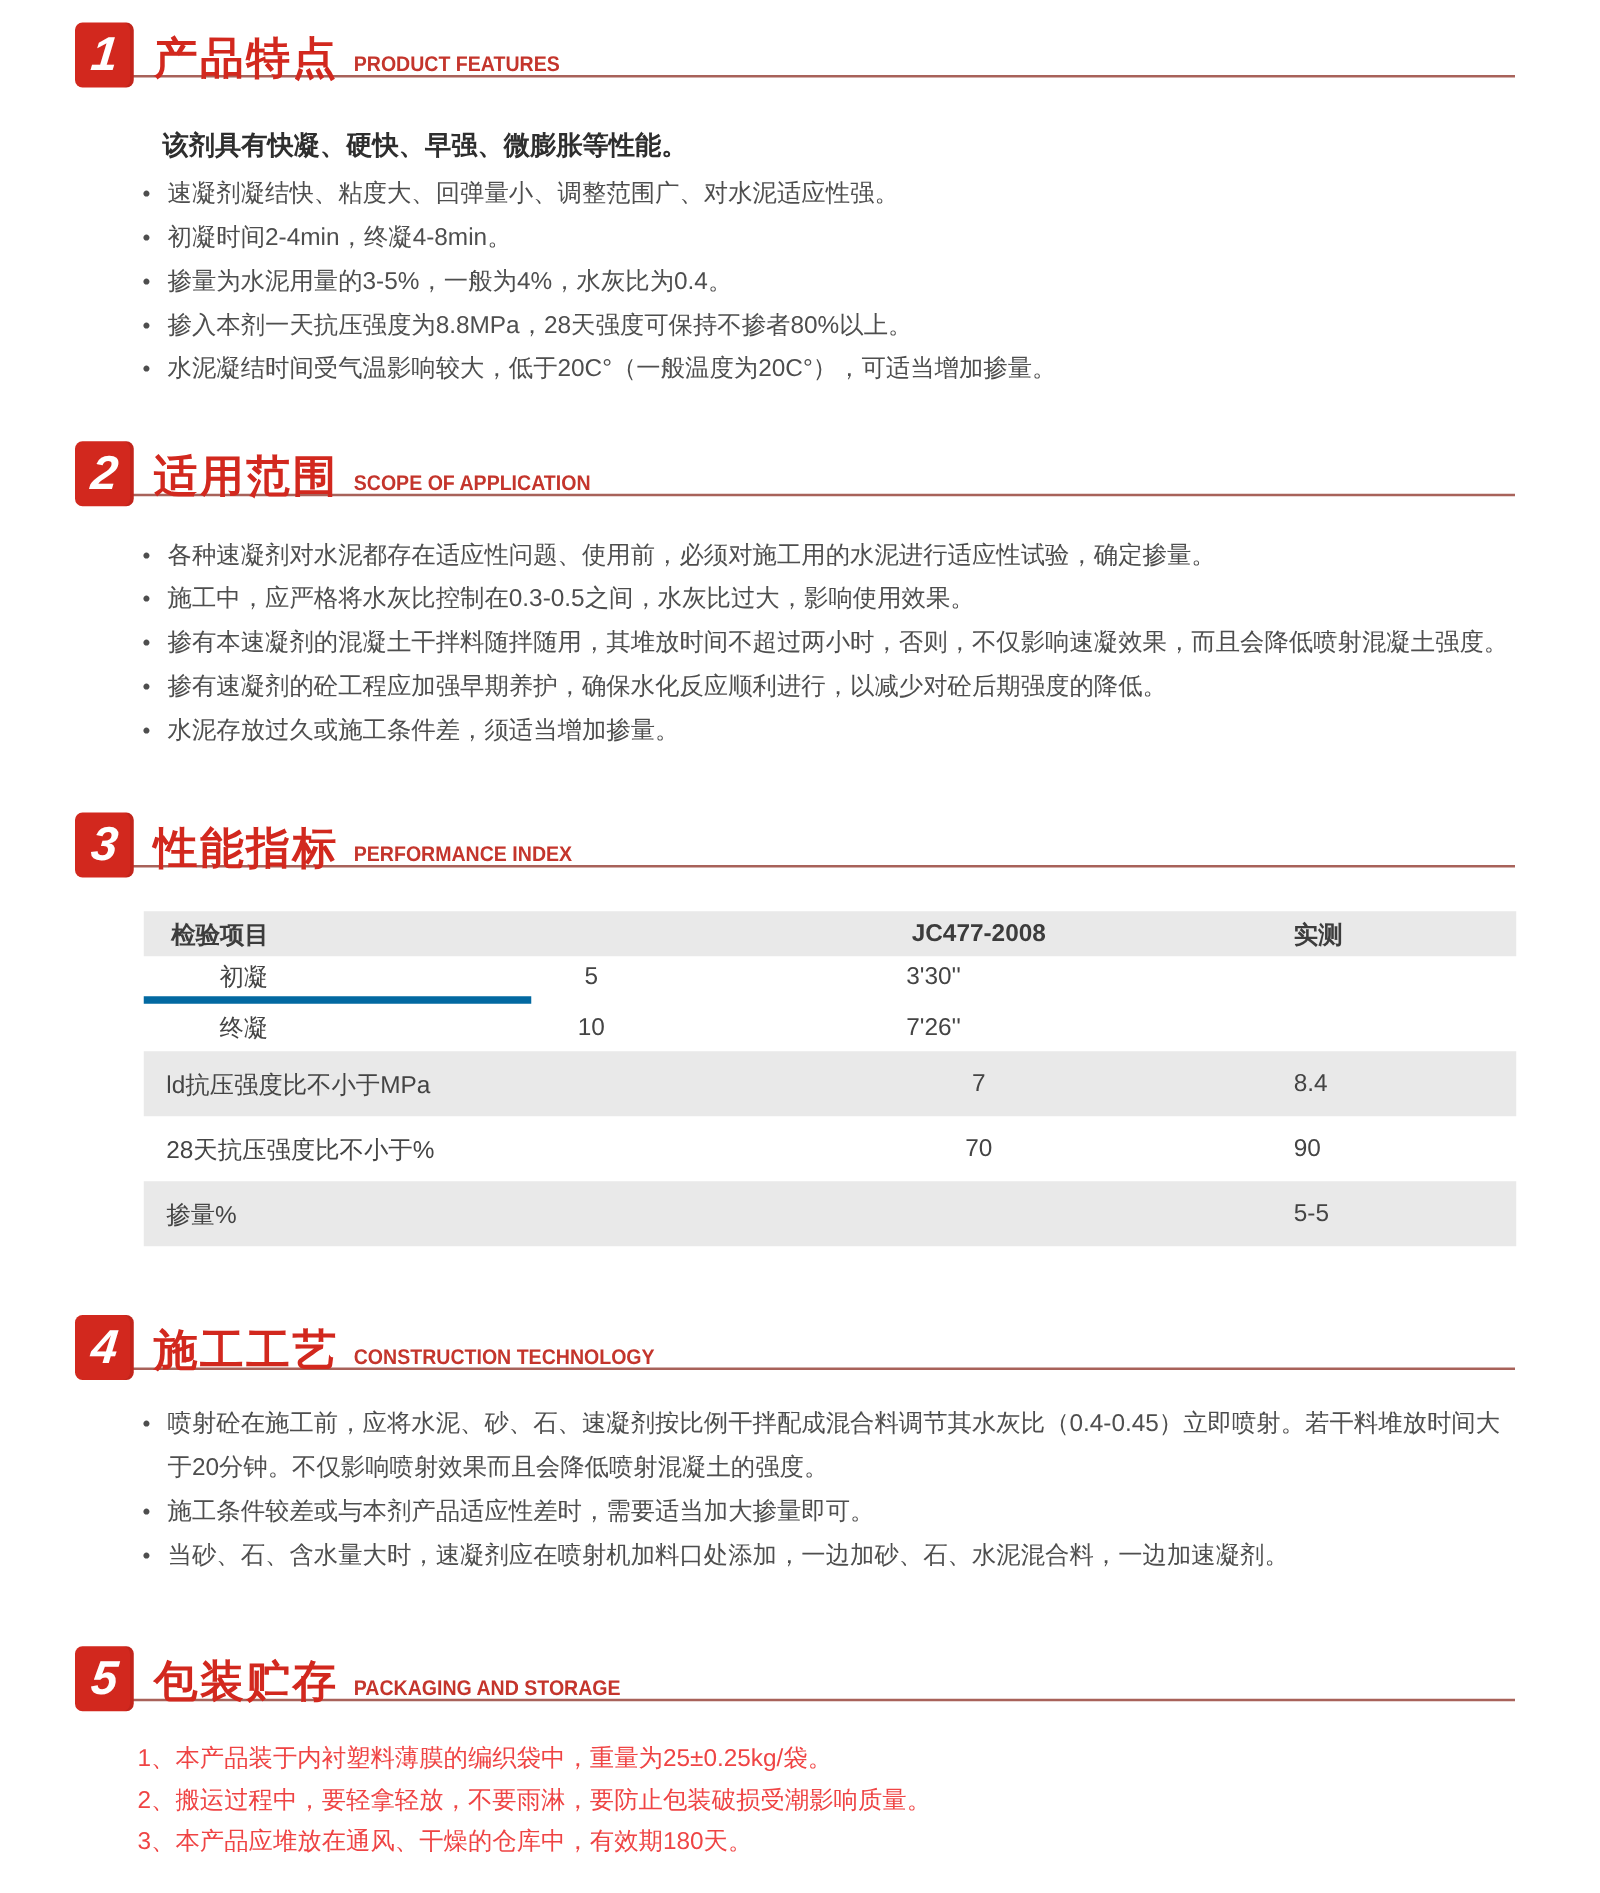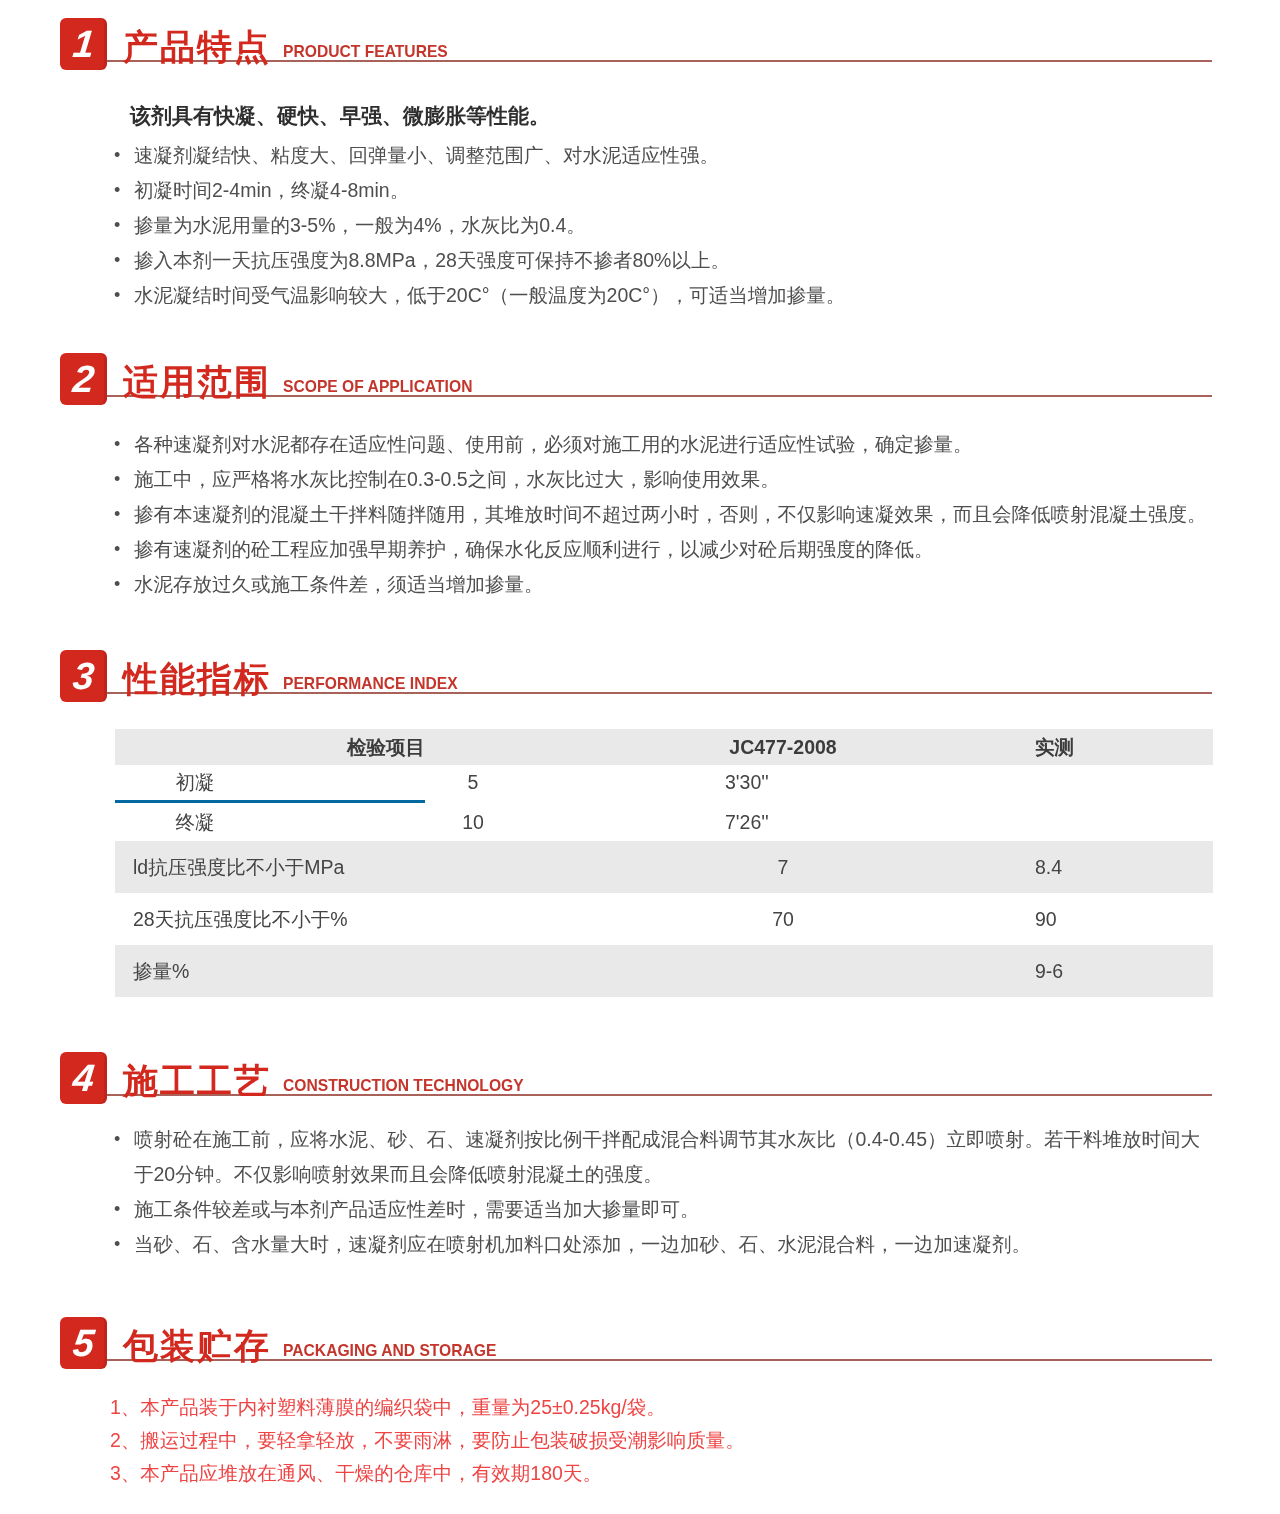--- a/index.html
+++ b/index.html
@@ -58,30 +58,30 @@
   .s2-bullets { margin-top:22px !important; }
   .s4-bullets { margin-top:18px !important; }
 
   
   .perf-table { margin:27px 0 0 55px; width:1098px; font-size:19.5px; color:#444; }
   .gray { background:#e9e9e9; }
   .t-head {
     display:grid; grid-template-columns:310px 160px 396px 1fr;
     height:36px; align-items:center; font-weight:bold; color:#3c3c3c;
   }
-  .t-head .c1 { padding-left:10px;text-align:right; }
+  .t-head .c1 { padding-left:22px; }
   .c-center { text-align:center; }
   .c-meas { padding-left:54px; }
   .compound { display:grid; grid-template-columns:310px 1fr; }
   .compound .label { display:flex; align-items:center; padding-left:18px; }
   .subrow {
     display:grid; grid-template-columns:160px 396px 1fr;
     height:38px; align-items:center;
   }
-  .subrow.first { border-bottom:3px solid #0369a1; }
+  .subrow.first { border-bottom:6px solid #0369a1; }
   .t-row {
     display:grid; grid-template-columns:470px 396px 1fr;
     height:52px; align-items:center;
   }
   .t-row .c1 { padding-left:18px; }
 </style>
 </head>
 <body>
 
 <div class="page">
@@ -162,21 +162,21 @@
         <div class="c-meas">8.4</div>
       </div>
       <div class="t-row">
         <div class="c1">28天抗压强度比不小于%</div>
         <div class="c-center">70</div>
         <div class="c-meas">90</div>
       </div>
       <div class="t-row gray">
         <div class="c1">掺量%</div>
         <div class="c-center"></div>
-        <div class="c-meas">9-6</div>
+        <div class="c-meas">5-5</div>
       </div>
     </div>
   </section>
 
   <section class="mt-s4">
     <div class="sec-header">
       <div class="sec-rule"></div>
       <div class="badge">
         <span>4</span>
       </div>

